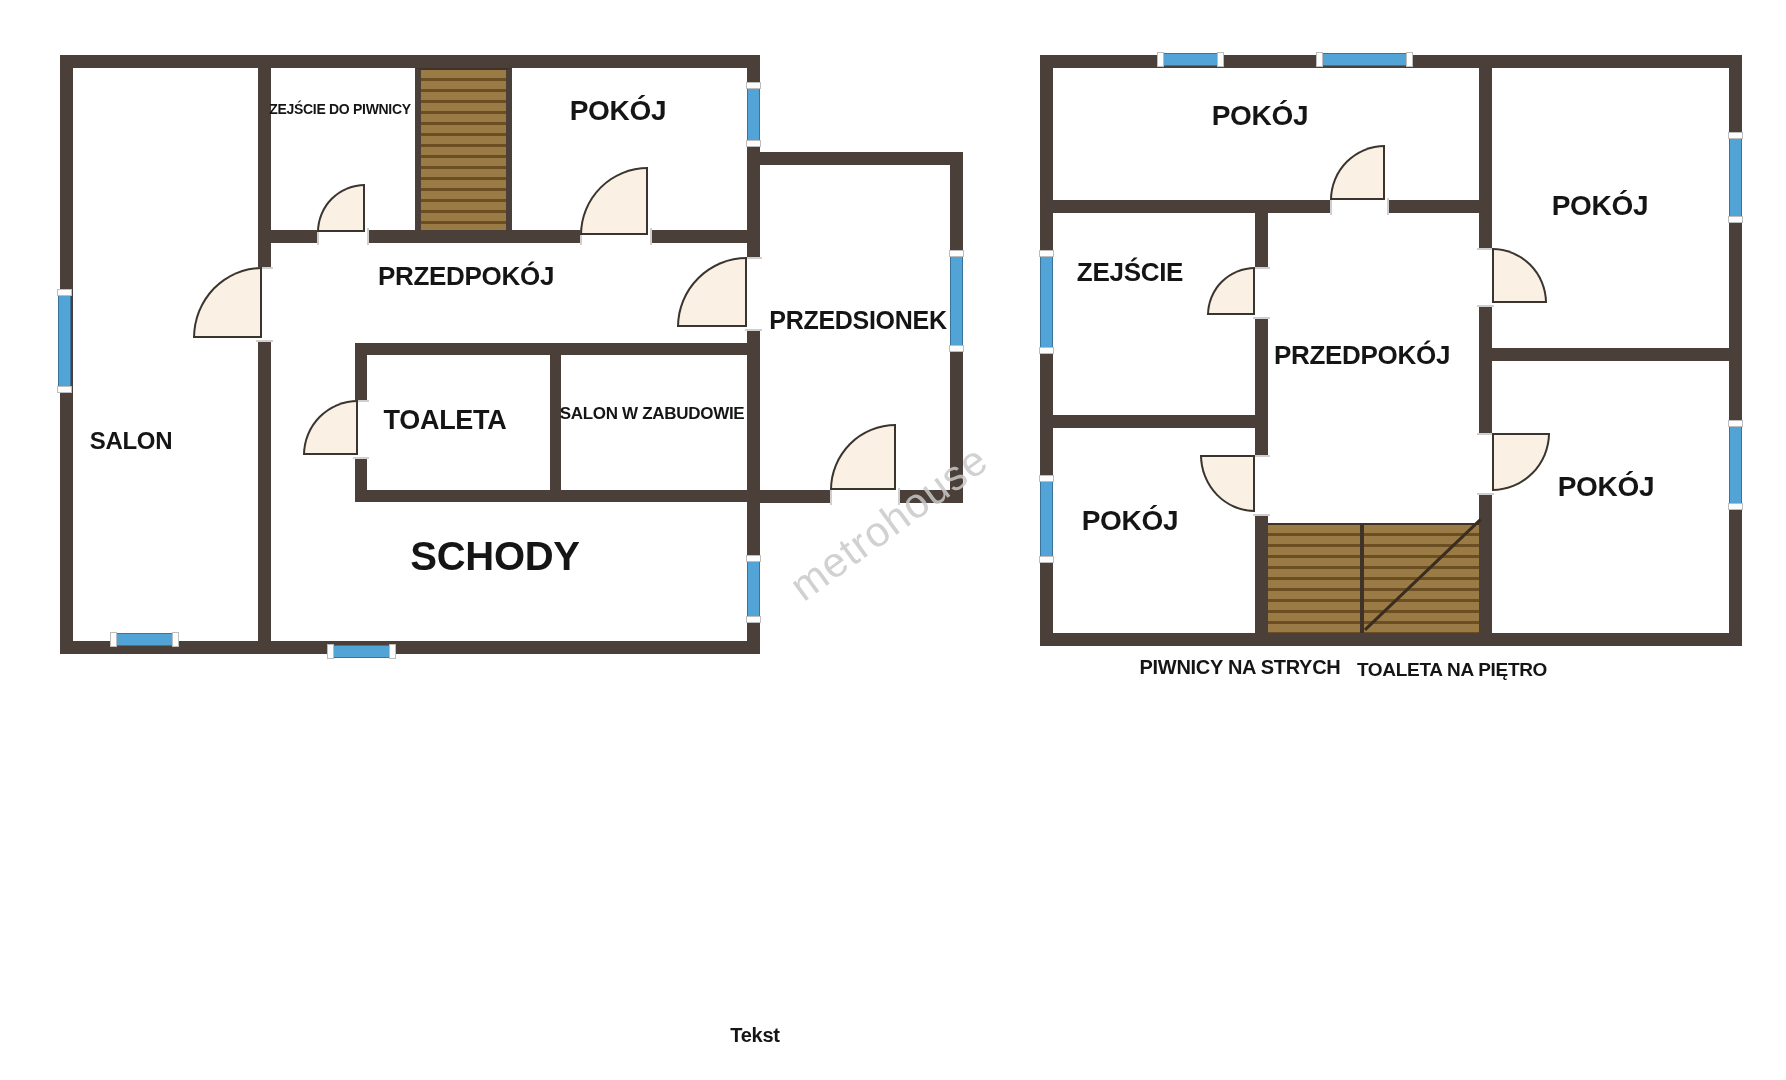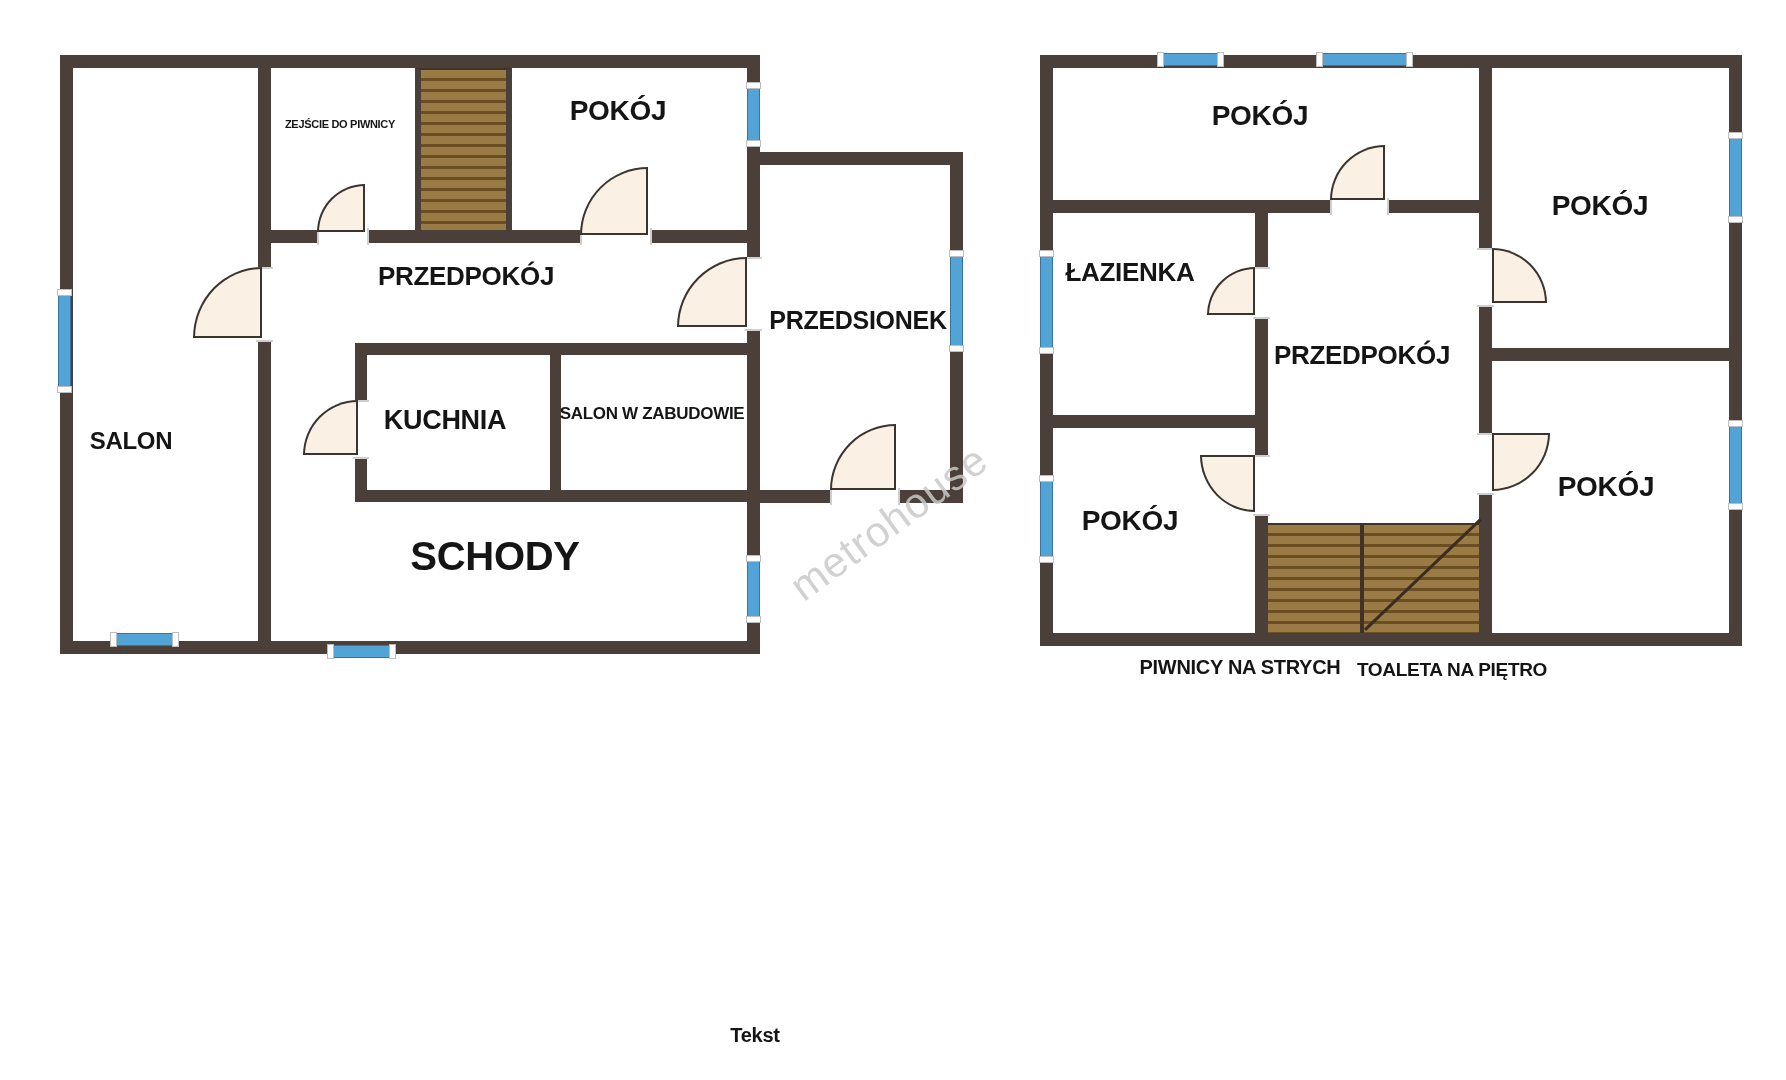--- a/index.html
+++ b/index.html
@@ -73,24 +73,24 @@
     <div class="door rtl" style="left:830px;top:424px;width:66px;height:66px;"></div>
 
     <div class="win win-v" style="left:58px;top:295px;width:13px;height:92px;"></div>
     <div class="win win-h" style="left:116px;top:633px;width:57px;height:13px;"></div>
     <div class="win win-h" style="left:333px;top:645px;width:57px;height:13px;"></div>
     <div class="win win-v" style="left:747px;top:88px;width:13px;height:53px;"></div>
     <div class="win win-v" style="left:747px;top:561px;width:13px;height:56px;"></div>
     <div class="win win-v" style="left:950px;top:256px;width:13px;height:90px;"></div>
 
     <div class="lbl" style="left:131px;top:441px;font-size:24px;">SALON</div>
-    <div class="lbl" style="left:340px;top:124px;font-size:11px;text-align:right;">ZEJŚCIE DO PIWNICY</div>
+    <div class="lbl" style="left:340px;top:109px;font-size:14px;text-align:right;">ZEJŚCIE DO PIWNICY</div>
     <div class="lbl" style="left:618px;top:111px;font-size:28px;">POKÓJ</div>
     <div class="lbl" style="left:466px;top:276px;font-size:26px;">PRZEDPOKÓJ</div>
-    <div class="lbl" style="left:445px;top:420px;font-size:27px;">KUCHNIA</div>
+    <div class="lbl" style="left:445px;top:420px;font-size:27px;">TOALETA</div>
     <div class="lbl" style="left:652px;top:414px;font-size:17px;">SALON W ZABUDOWIE</div>
     <div class="lbl" style="left:495px;top:556px;font-size:40px;">SCHODY</div>
     <div class="lbl" style="left:858px;top:320px;font-size:25px;">PRZEDSIONEK</div>
   </div>
 
   <div>
 
     <div class="wall" style="left:1040px;top:55px;width:13px;height:591px;"></div>
     <div class="wall" style="left:1040px;top:55px;width:702px;height:13px;"></div>
     <div class="wall" style="left:1729px;top:55px;width:13px;height:591px;"></div>
@@ -121,21 +121,21 @@
     <div class="door rbr" style="left:1492px;top:433px;width:58px;height:58px;"></div>
 
     <div class="win win-h" style="left:1163px;top:53px;width:55px;height:13px;"></div>
     <div class="win win-h" style="left:1322px;top:53px;width:85px;height:13px;"></div>
     <div class="win win-v" style="left:1040px;top:256px;width:13px;height:92px;"></div>
     <div class="win win-v" style="left:1040px;top:481px;width:13px;height:76px;"></div>
     <div class="win win-v" style="left:1729px;top:138px;width:13px;height:79px;"></div>
     <div class="win win-v" style="left:1729px;top:426px;width:13px;height:78px;"></div>
 
     <div class="lbl" style="left:1260px;top:116px;font-size:28px;">POKÓJ</div>
-    <div class="lbl" style="left:1130px;top:272px;font-size:26px;">ŁAZIENKA</div>
+    <div class="lbl" style="left:1130px;top:272px;font-size:26px;">ZEJŚCIE</div>
     <div class="lbl" style="left:1362px;top:355px;font-size:26px;">PRZEDPOKÓJ</div>
     <div class="lbl" style="left:1130px;top:521px;font-size:28px;">POKÓJ</div>
     <div class="lbl" style="left:1600px;top:206px;font-size:28px;">POKÓJ</div>
     <div class="lbl" style="left:1606px;top:487px;font-size:28px;">POKÓJ</div>
     <div class="lbl" style="left:1240px;top:667px;font-size:20px;">PIWNICY NA STRYCH</div>
     <div class="lbl" style="left:1452px;top:670px;font-size:19px;">TOALETA NA PIĘTRO</div>
   </div>
 
   <div class="wm">metrohouse</div>
   <div class="lbl" style="left:755px;top:1035px;font-size:20px;">Tekst</div>

